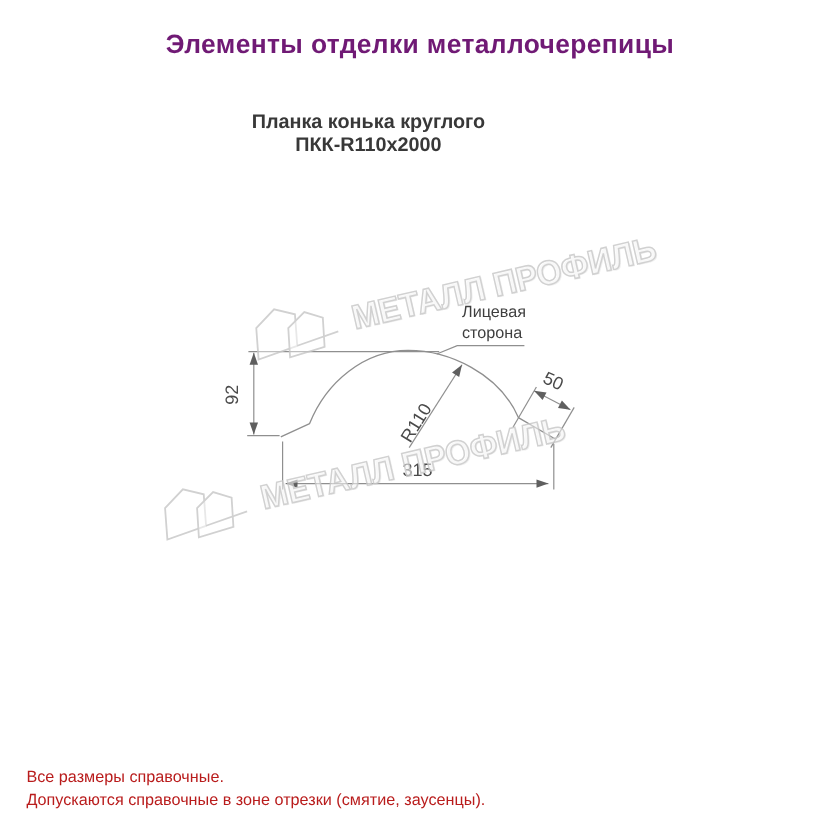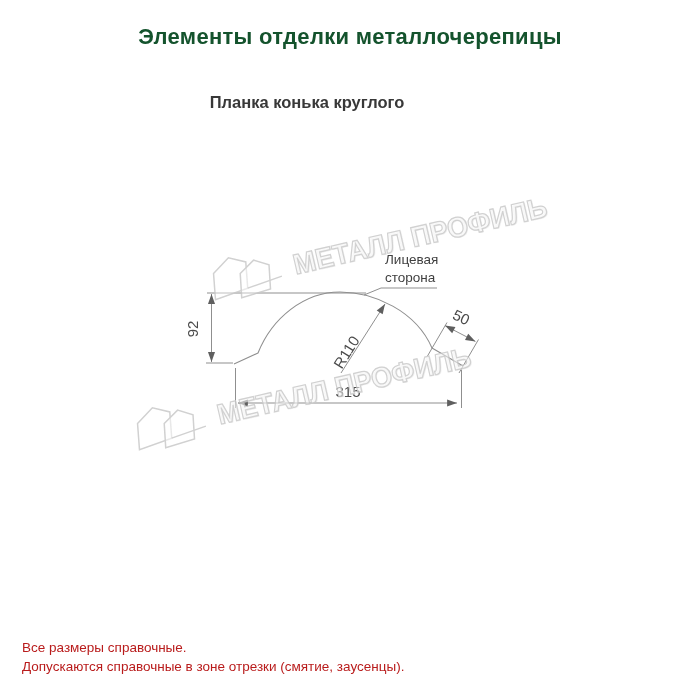--- a/index.html
+++ b/index.html
@@ -2,21 +2,21 @@
 <html><head>
 <meta charset="utf-8">
 <style>
   html,body{margin:0;padding:0;background:#ffffff;}
   .page{
     position:relative;width:700px;height:700px;background:#ffffff;
     font-family:"Liberation Sans","DejaVu Sans",sans-serif;overflow:hidden;
   }
   .title{
     position:absolute;top:24px;left:0;width:700px;text-align:center;
-    font-size:22px;font-weight:bold;color:#14532d;letter-spacing:.3px;
+    font-size:22px;font-weight:bold;color:#701a75;letter-spacing:.3px;
   }
   .subtitle{
     position:absolute;top:93px;left:0;width:614px;text-align:center;
     font-size:16.5px;font-weight:bold;color:#383838;line-height:19px;
   }
   .diagram-svg{position:absolute;left:0;top:0;z-index:2;}
   .watermark{
     position:absolute;z-index:3;display:flex;align-items:center;gap:10px;
     transform:rotate(-13deg);transform-origin:0 50%;height:60px;opacity:.85;
     pointer-events:none;
@@ -38,20 +38,21 @@
 </style>
 </head>
 <body>
 
 <div class="page">
 
   <div class="title">Элементы отделки металлочерепицы</div>
 
   <div class="subtitle">
     <div>Планка конька круглого</div>
+    <div>ПКК-R110х2000</div>
   </div>
 
   <div class="watermark wm-upper">
     <svg width="78" height="56" viewBox="0 0 78 56">
       <g fill="rgba(255,255,255,0.5)" stroke="#c9c9c9" stroke-width="1.5">
         <path d="M4,44 L8,18 L26,6 L42,14 L38,40 Z"></path>
         <path d="M30,48 L34,24 L50,14 L64,22 L60,46 Z"></path>
         <path d="M38,40 L74,36" fill="none"></path>
       </g>
     </svg>

